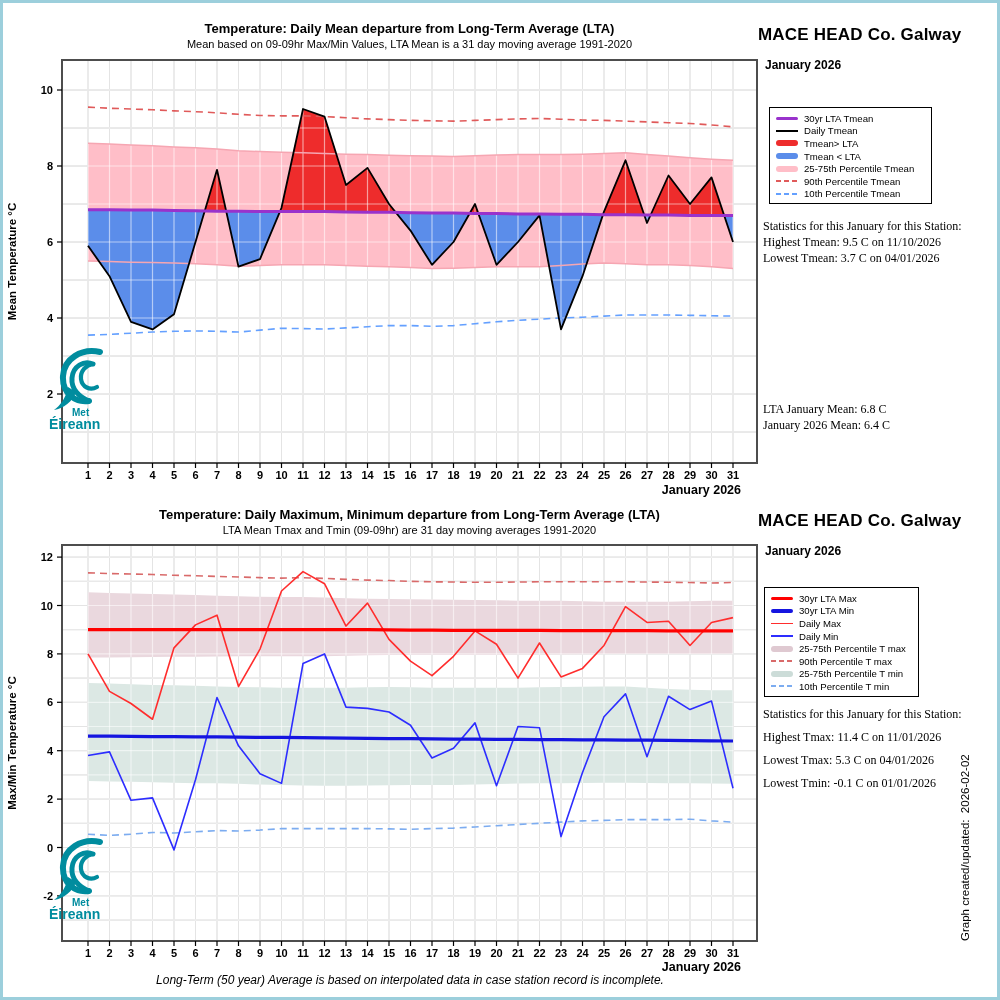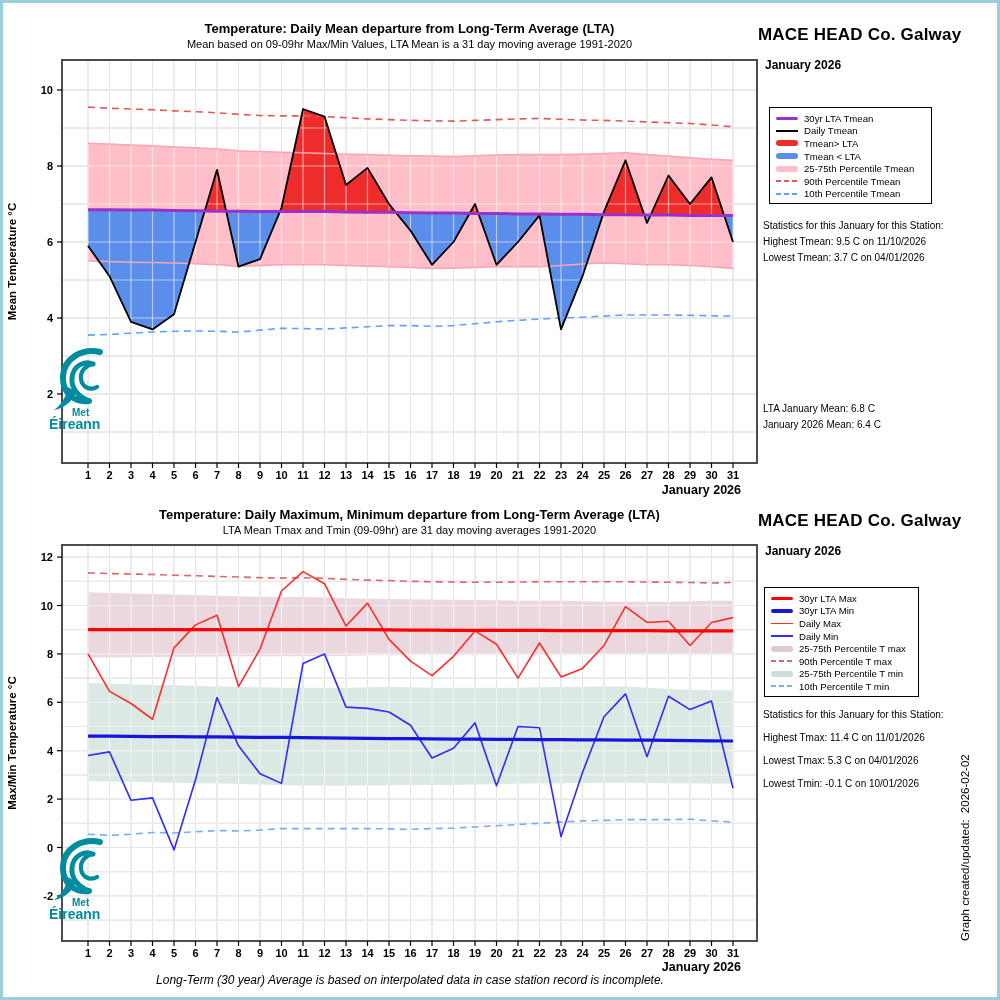--- a/index.html
+++ b/index.html
@@ -10,21 +10,21 @@
   .station{position:absolute;left:758px;width:238px;font-size:17px;font-weight:700;letter-spacing:.2px;}
   .month{position:absolute;left:765px;font-size:12px;font-weight:700;}
   .legendbox{position:absolute;border:1.6px solid #000;background:#fff;padding:4px 5px 3px 6px;}
   .lrow{display:flex;align-items:center;height:12.6px;}
   .lrow .sw{width:22px;margin-right:6px;flex:0 0 22px;}
   .lrow .lbl{font-size:9.6px;white-space:nowrap;}
   .sw-line{height:1.6px;}
   .sw-thick{height:3.6px;border-radius:2px;}
   .sw-band{height:6px;border-radius:3px;}
   .sw-dash{height:2px;}
-  .statsblk{position:absolute;left:763px;font-size:10px;}
+  .statsblk{position:absolute;left:763px;font-size:12px;font-family:Liberation Serif, serif;}
   .statsblk div{white-space:nowrap;}
   .lh16 div{line-height:16px;}
   .lh23 div{line-height:23px;}
   .created{position:absolute;left:959px;top:941px;transform:rotate(-90deg);transform-origin:0 0;
            font-size:11.5px;white-space:pre;}
   .footer{position:absolute;left:62px;width:696px;top:973px;text-align:center;
           font-style:italic;font-size:12px;}
   .logo{position:absolute;width:86px;}
   .logo svg{display:block;margin-left:6px;}
   .logo .l1{font-size:10px;font-weight:600;margin-left:24px;margin-top:-4px;}
@@ -518,18 +518,18 @@
       </div>
       <div class="lrow">
         <span class="sw sw-dash" style="background: repeating-linear-gradient(90deg, rgb(124, 172, 240) 0px, rgb(124, 172, 240) 5px, transparent 5px, transparent 8px);"></span>
         <span class="lbl">10th Percentile T min</span>
       </div>
     </div>
   <div class="statsblk lh23" style="top:703px;" id="stats-bottom">
       <div>Statistics for this January for this Station:</div>
       <div>Highest Tmax: 11.4 C on 11/01/2026</div>
       <div>Lowest Tmax: 5.3 C on 04/01/2026</div>
-      <div>Lowest Tmin: -0.1 C on 10/01/2026</div>
+      <div>Lowest Tmin: -0.1 C on 01/01/2026</div>
     </div>
 
   <div class="created">Graph created/updated:  2026-02-02</div>
-  <div class="footer">Long-Term (30 year) Average is based on interpolated data in case station record is incomplete.</div>
+  <div class="footer">Long-Term (50 year) Average is based on interpolated data in case station record is incomplete.</div>
 </div>
 
 </body></html>

